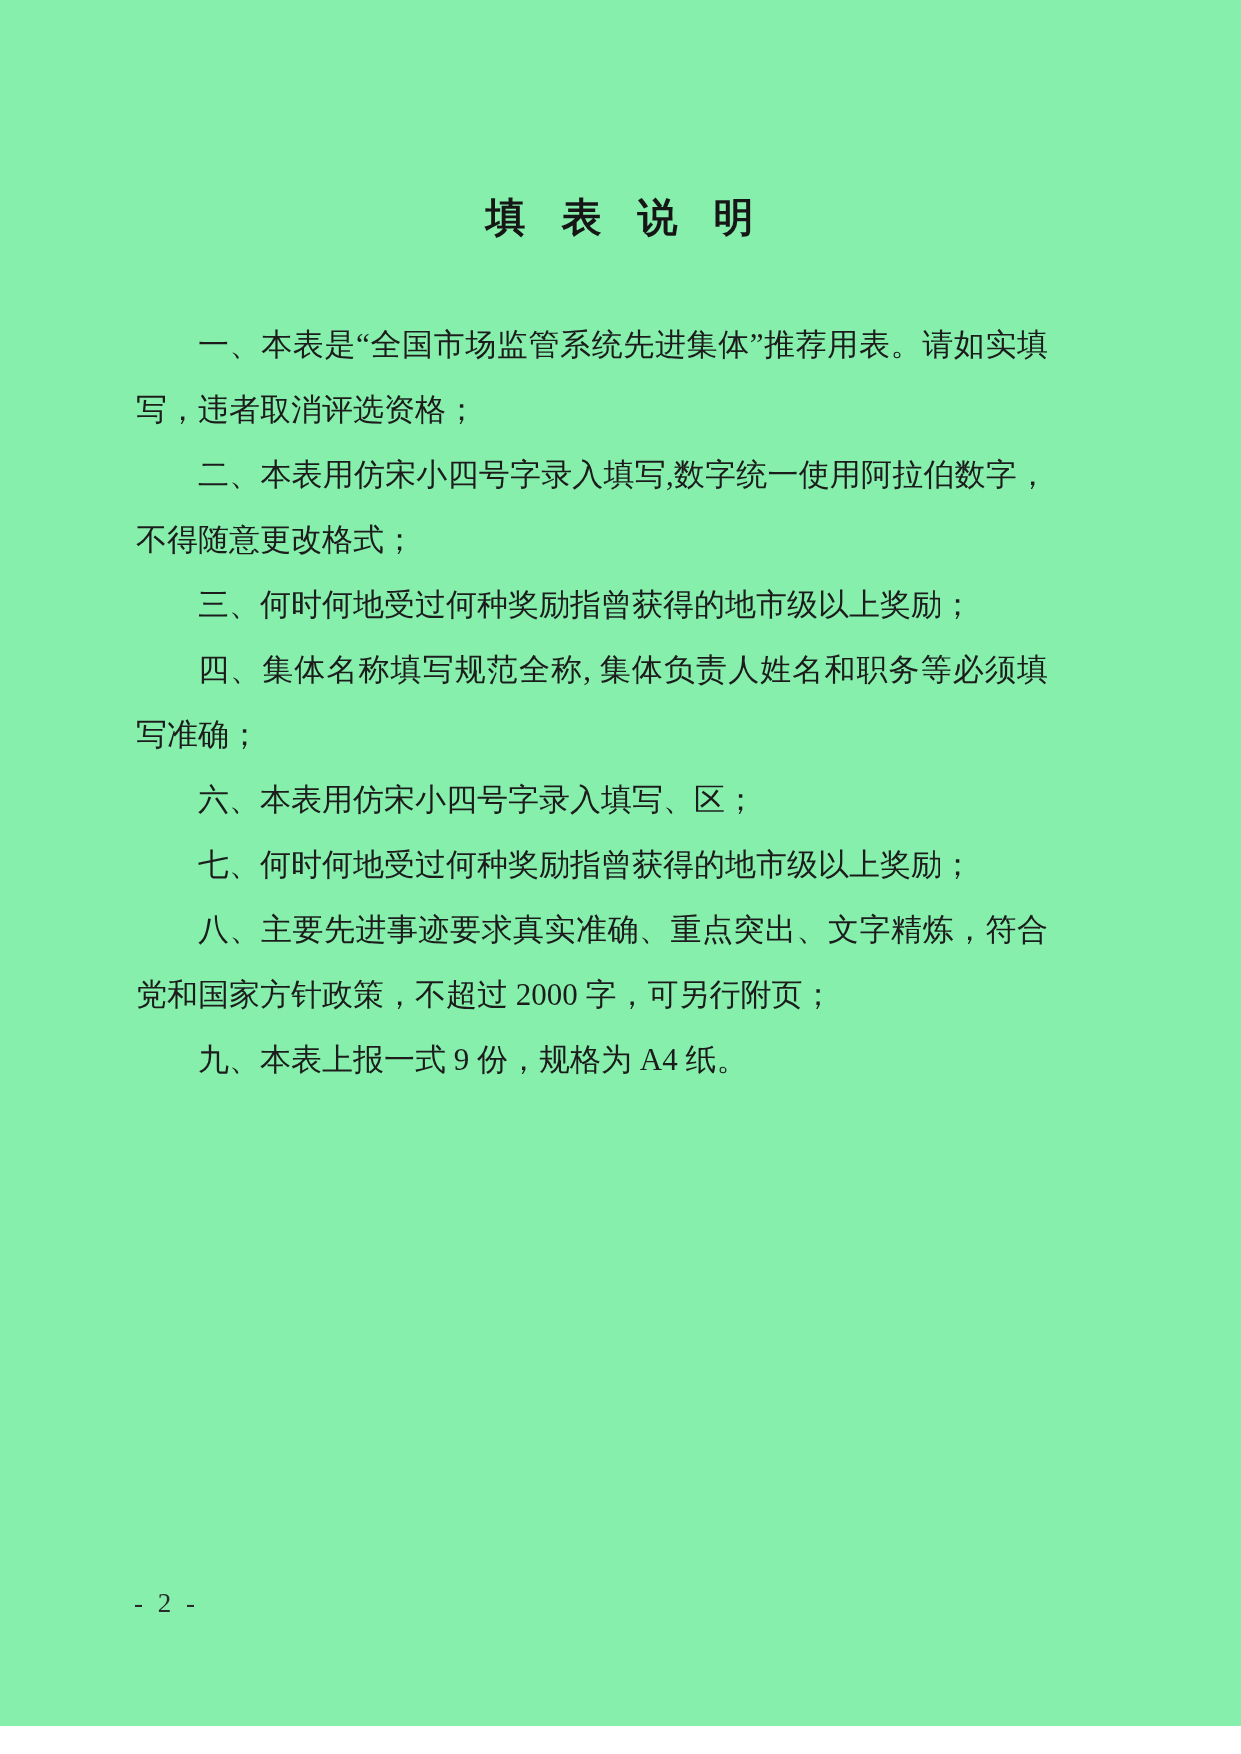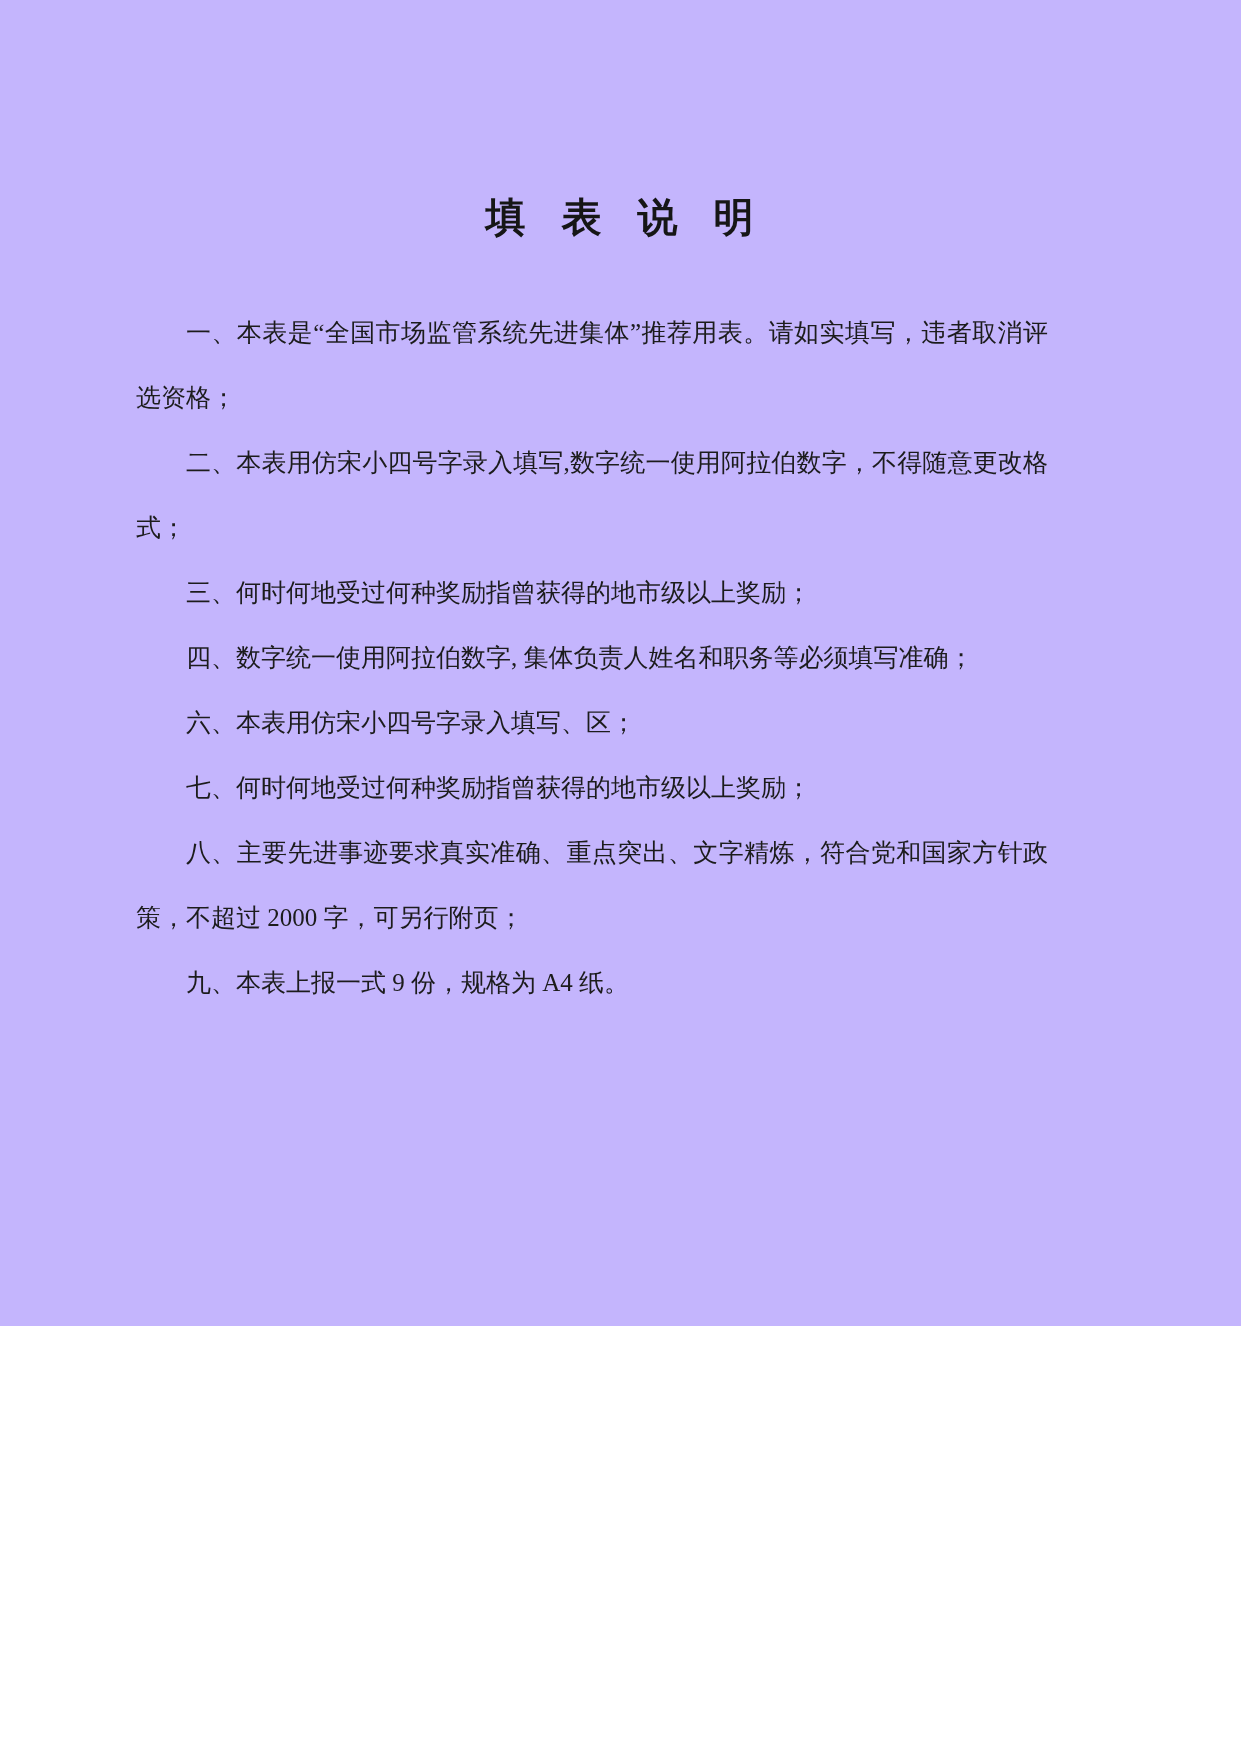--- a/index.html
+++ b/index.html
@@ -3,45 +3,45 @@
 <meta charset="utf-8">
 <style>
   html, body {
     margin: 0;
     padding: 0;
     background: #ffffff;
   }
   .page {
     position: relative;
     width: 1241px;
-    height: 1326px;
-    background: #c4b5fd;
+    height: 1726px;
+    background: #86efac;
     color: #1c1c1c;
     font-family: "Liberation Serif", "DejaVu Serif", serif;
     overflow: hidden;
   }
   .doc-title {
     position: absolute;
     top: 190px;
     left: 0;
     right: 0;
     margin: 0;
     text-align: center;
     font-size: 40px;
     font-weight: 700;
     letter-spacing: 2px;
     word-spacing: 0.55em;
     color: #161616;
   }
   .instructions {
     position: absolute;
-    top: 300px;
+    top: 312px;
     left: 136px;
     width: 912px;
-    font-size: 25px;
+    font-size: 31px;
     line-height: 65px;
     text-align: justify;
     text-justify: inter-ideograph;
     color: #1c1c1c;
   }
   .instruction {
     margin: 0;
     padding: 0;
     text-indent: 2em;
   }
@@ -57,21 +57,21 @@
 </head>
 <body>
 
 <div class="page">
   <h1 class="doc-title">填 表 说 明</h1>
 
   <div class="instructions">
     <p class="instruction">一、本表是“全国市场监管系统先进集体”推荐用表。请如实填写，违者取消评选资格；</p>
     <p class="instruction">二、本表用仿宋小四号字录入填写,数字统一使用阿拉伯数字，不得随意更改格式；</p>
     <p class="instruction">三、何时何地受过何种奖励指曾获得的地市级以上奖励；</p>
-    <p class="instruction">四、数字统一使用阿拉伯数字, 集体负责人姓名和职务等必须填写准确；</p>
+    <p class="instruction">四、集体名称填写规范全称, 集体负责人姓名和职务等必须填写准确；</p>
     <p class="instruction">六、本表用仿宋小四号字录入填写、区；</p>
     <p class="instruction">七、何时何地受过何种奖励指曾获得的地市级以上奖励；</p>
     <p class="instruction">八、主要先进事迹要求真实准确、重点突出、文字精炼，符合党和国家方针政策，不超过 2000 字，可另行附页；</p>
     <p class="instruction">九、本表上报一式 9 份，规格为 A4 纸。</p>
   </div>
 
   <div class="page-number">- 2 -</div>
 </div>
 
 </body></html>

